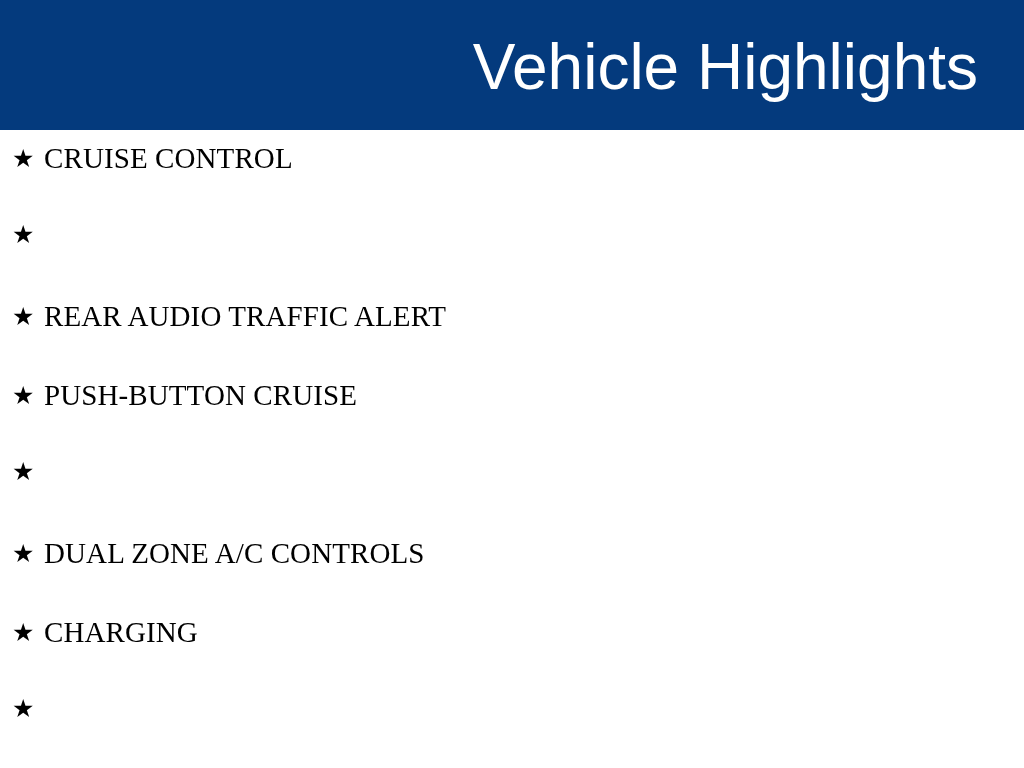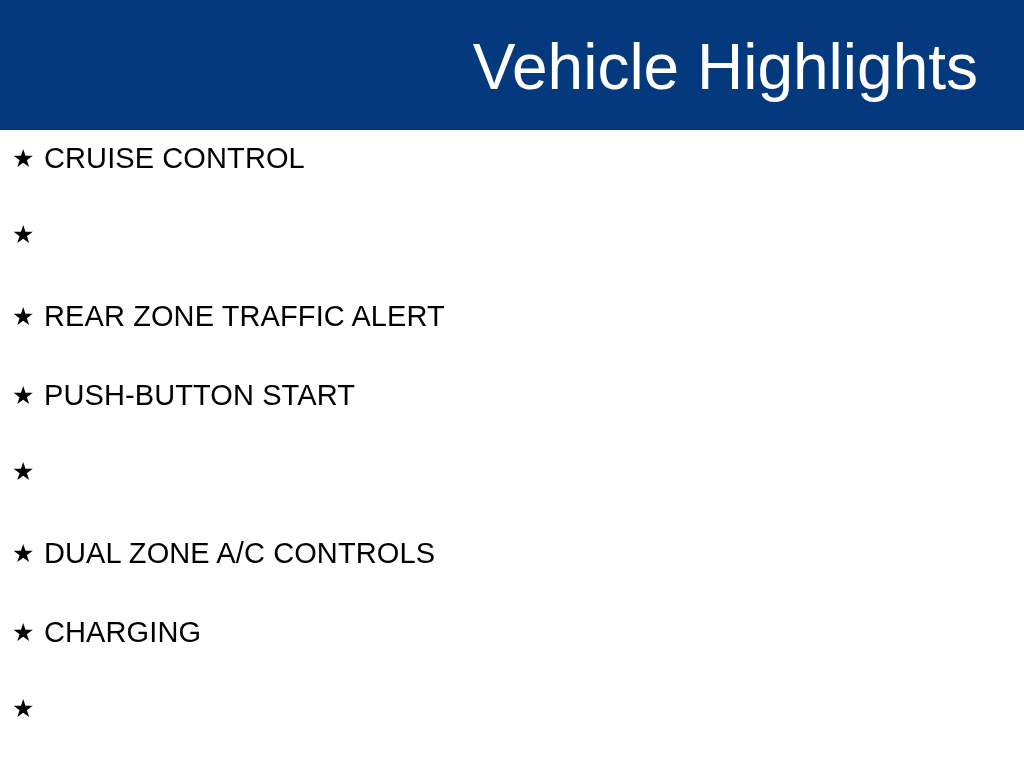--- a/index.html
+++ b/index.html
@@ -69,21 +69,21 @@
     color: #000000;
     font-family: "DejaVu Sans", sans-serif;
     font-size: 25px;
     line-height: 1;
     text-align: left;
     position: relative;
     top: -1px;
   }
   .highlight-label {
     color: #000000;
-    font-family: Liberation Sans, sans-serif;
+    font-family: Liberation Serif, serif;
     font-size: 29px;
     font-weight: 400;
     line-height: 1;
     white-space: nowrap;
     letter-spacing: 0.1px;
   }
 </style>
 </head>
 <body>
 
@@ -99,26 +99,26 @@
       <span class="bullet-star">★</span>
       <span class="highlight-label">CRUISE CONTROL</span>
     </li>
 
     <li class="highlight-item">
       <span class="bullet-star">★</span>
     </li>
 
     <li class="highlight-item">
       <span class="bullet-star">★</span>
-      <span class="highlight-label">REAR ZONE TRAFFIC ALERT</span>
+      <span class="highlight-label">REAR AUDIO TRAFFIC ALERT</span>
     </li>
 
     <li class="highlight-item">
       <span class="bullet-star">★</span>
-      <span class="highlight-label">PUSH-BUTTON START</span>
+      <span class="highlight-label">PUSH-BUTTON CRUISE</span>
     </li>
 
     <li class="highlight-item">
       <span class="bullet-star">★</span>
     </li>
 
     <li class="highlight-item">
       <span class="bullet-star">★</span>
       <span class="highlight-label">DUAL ZONE A/C CONTROLS</span>
     </li>

